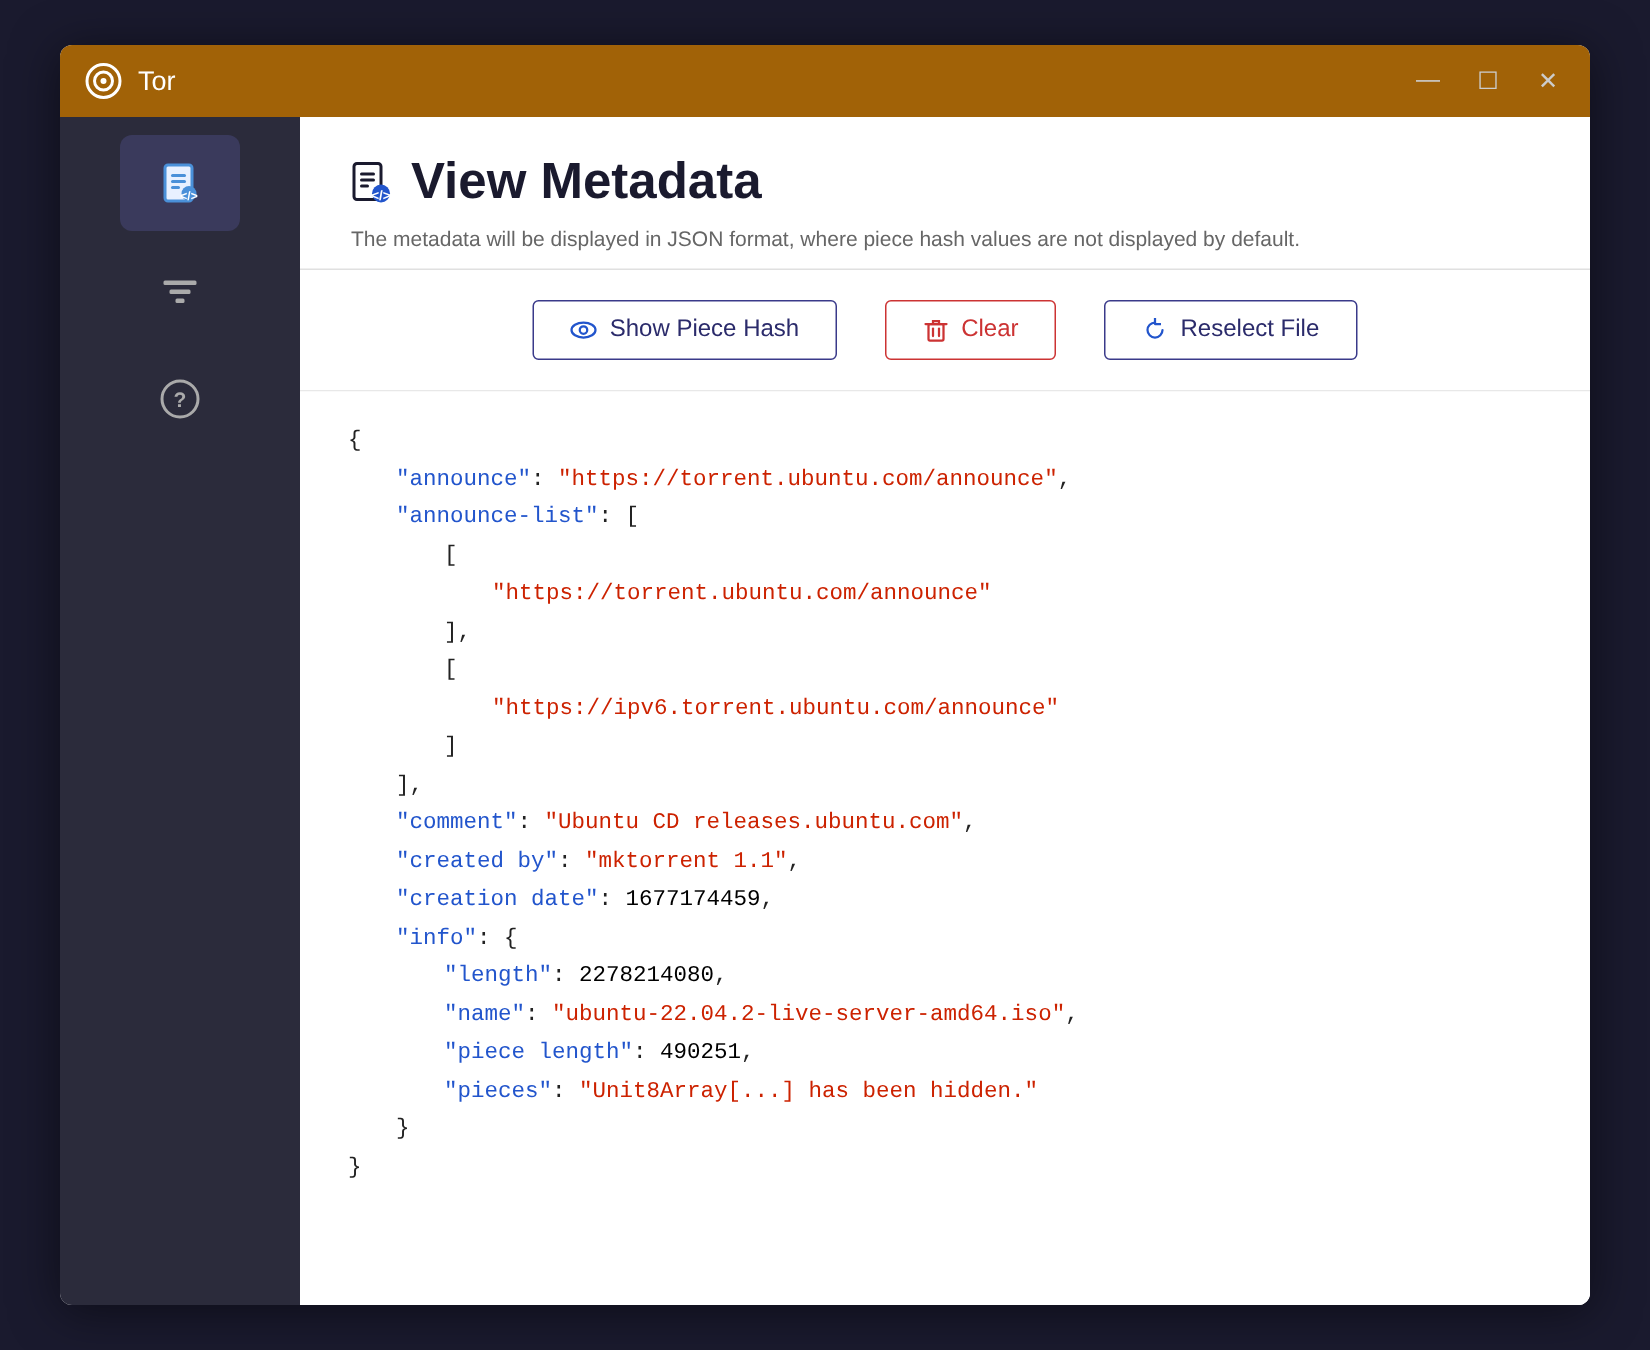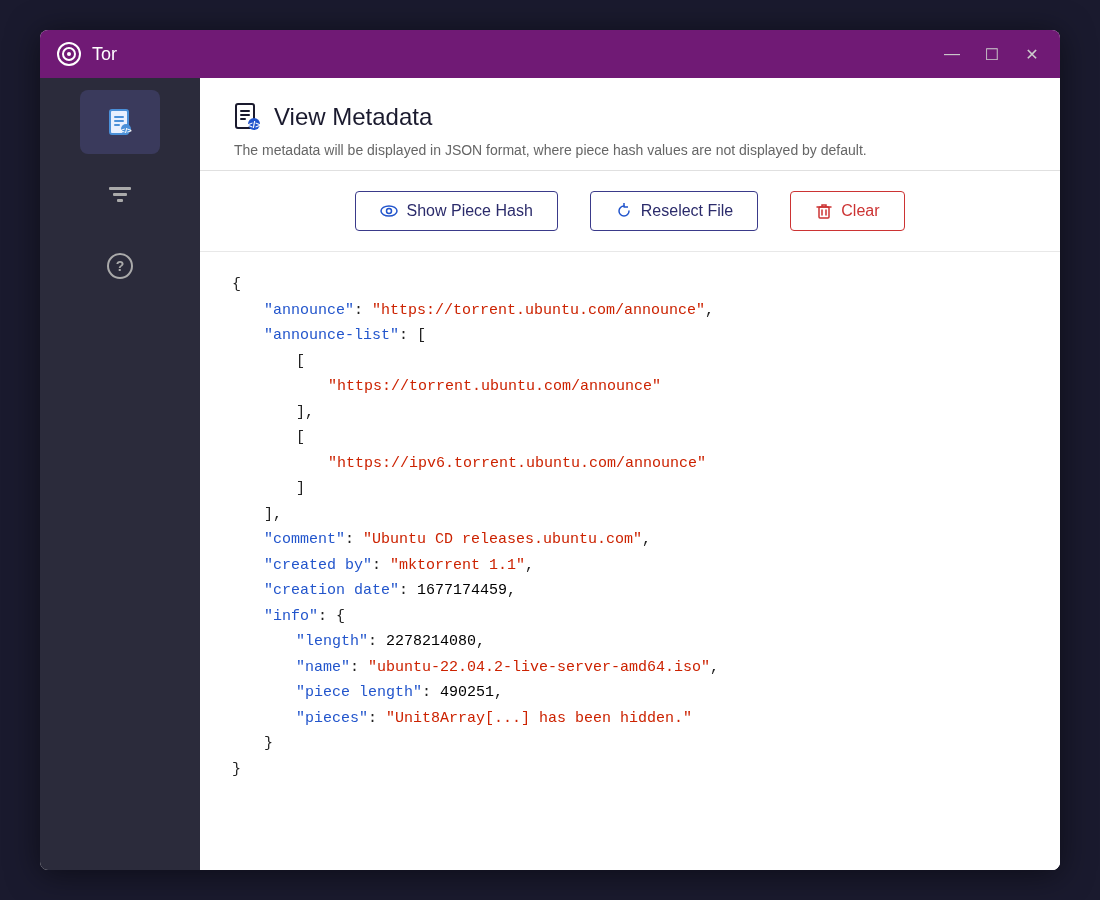--- a/index.html
+++ b/index.html
@@ -16,21 +16,21 @@
       width: 1020px;
       height: 840px;
       background: #f0f0f0;
       border-radius: 8px;
       overflow: hidden;
       box-shadow: 0 4px 32px rgba(0,0,0,0.5);
       display: flex;
       flex-direction: column;
     }
     .titlebar {
-      background: #701a75;
+      background: #a16207;
       height: 48px;
       display: flex;
       align-items: center;
       padding: 0 16px;
       justify-content: space-between;
       flex-shrink: 0;
     }
     .titlebar-left {
       display: flex;
       align-items: center;
@@ -102,22 +102,22 @@
       border-bottom: 1px solid #e0e0e0;
       flex-shrink: 0;
     }
     .page-title-row {
       display: flex;
       align-items: center;
       gap: 12px;
       margin-bottom: 10px;
     }
     .page-title {
-      font-size: 24px;
-      font-weight: 400;
+      font-size: 34px;
+      font-weight: 700;
       color: #1a1a2e;
     }
     .page-subtitle {
       font-size: 14px;
       color: #666;
       margin-left: 2px;
     }
     .toolbar {
       padding: 20px 32px;
       display: flex;
@@ -235,37 +235,37 @@
       </div>
 
       <div class="toolbar">
         <button class="btn btn-outline">
           <svg width="18" height="18" viewBox="0 0 18 18" fill="none">
             <ellipse cx="9" cy="9" rx="8" ry="5" stroke="#2255cc" stroke-width="1.5"></ellipse>
             <circle cx="9" cy="9" r="2.5" stroke="#2255cc" stroke-width="1.5"></circle>
           </svg>
           <span>Show Piece Hash</span>
         </button>
-        <button class="btn btn-outline">
-          <svg width="18" height="18" viewBox="0 0 18 18" fill="none">
-            <path d="M14 9A5 5 0 1 1 9 4" stroke="#2255cc" stroke-width="1.5" stroke-linecap="round"></path>
-            <polyline points="9,1 9,5 13,5" fill="none" stroke="#2255cc" stroke-width="1.5" stroke-linejoin="round"></polyline>
-          </svg>
-          <span>Reselect File</span>
-        </button>
         <button class="btn btn-danger">
           <svg width="18" height="18" viewBox="0 0 18 18" fill="none">
             <rect x="4" y="5" width="10" height="11" rx="1" stroke="#cc3333" stroke-width="1.5"></rect>
             <path d="M2 5h14" stroke="#cc3333" stroke-width="1.5" stroke-linecap="round"></path>
             <path d="M7 5V3h4v2" stroke="#cc3333" stroke-width="1.5"></path>
             <line x1="7" y1="8" x2="7" y2="13" stroke="#cc3333" stroke-width="1.5" stroke-linecap="round"></line>
             <line x1="11" y1="8" x2="11" y2="13" stroke="#cc3333" stroke-width="1.5" stroke-linecap="round"></line>
           </svg>
           <span>Clear</span>
         </button>
+        <button class="btn btn-outline">
+          <svg width="18" height="18" viewBox="0 0 18 18" fill="none">
+            <path d="M14 9A5 5 0 1 1 9 4" stroke="#2255cc" stroke-width="1.5" stroke-linecap="round"></path>
+            <polyline points="9,1 9,5 13,5" fill="none" stroke="#2255cc" stroke-width="1.5" stroke-linejoin="round"></polyline>
+          </svg>
+          <span>Reselect File</span>
+        </button>
       </div>
 
       <div class="code-area">
         <div><span class="json-bracket">{</span></div>
         <div class="indent1">
           <span class="json-key">"announce"</span><span class="json-bracket">: </span><span class="json-string">"https://torrent.ubuntu.com/announce"</span><span class="json-bracket">,</span>
         </div>
         <div class="indent1">
           <span class="json-key">"announce-list"</span><span class="json-bracket">: [</span>
         </div>

